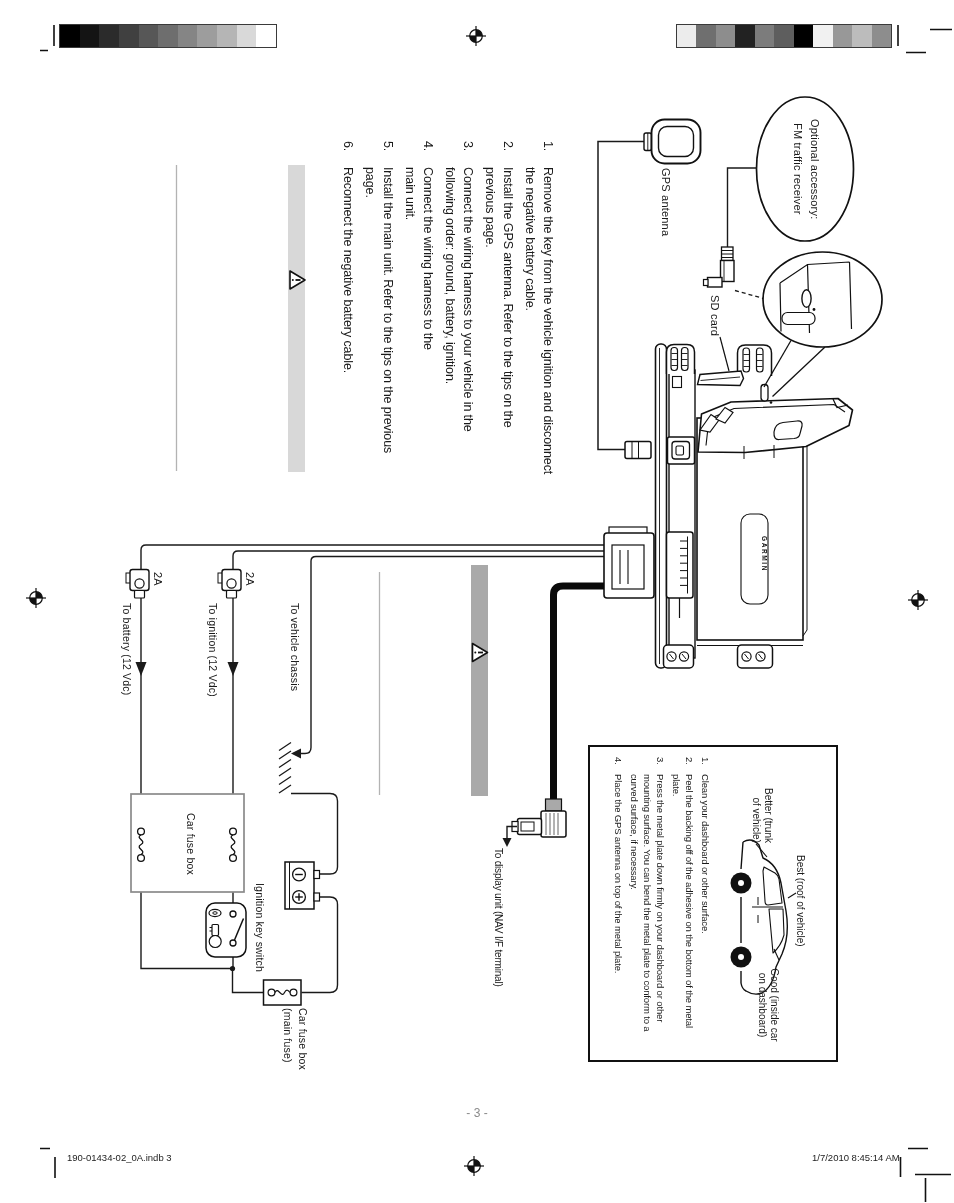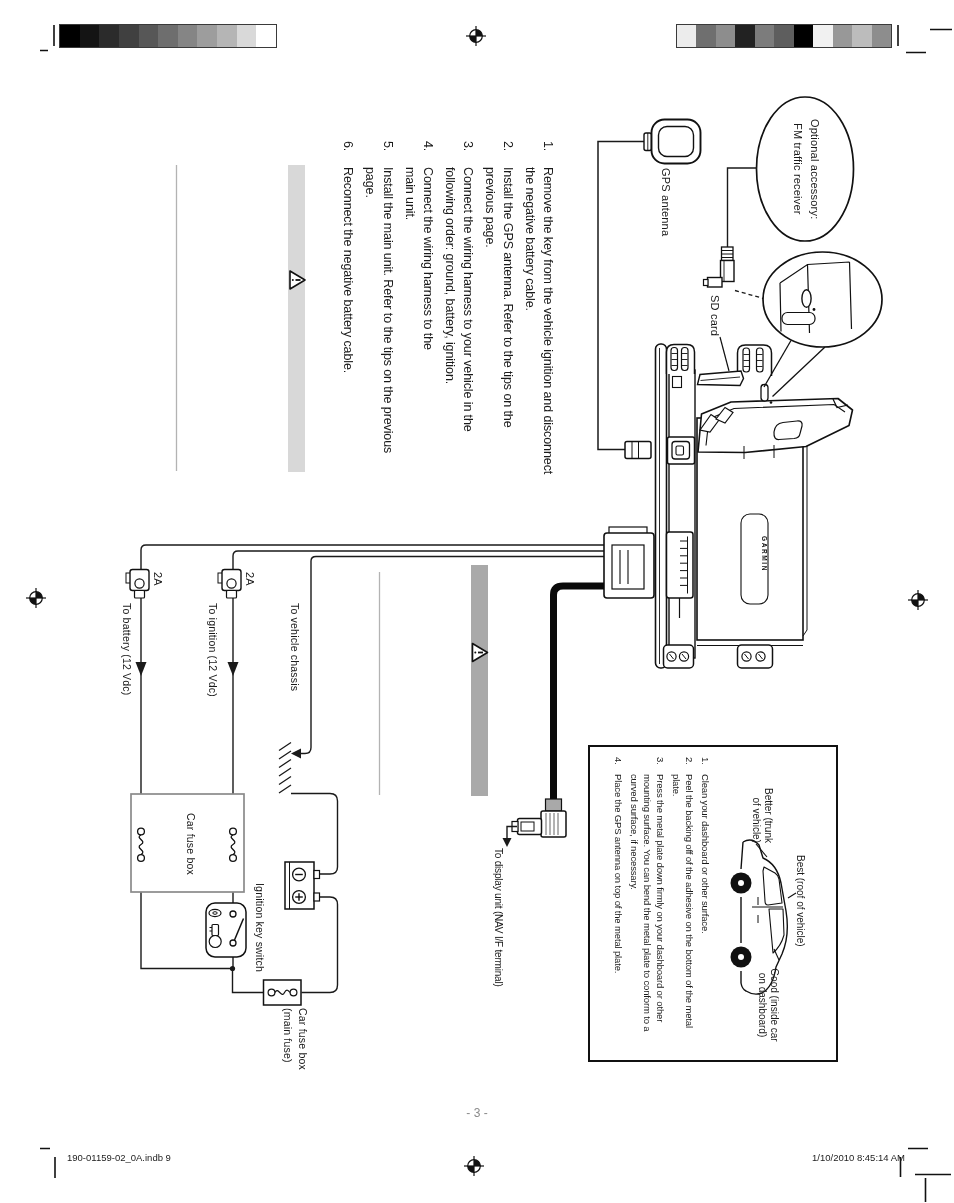--- a/index.html
+++ b/index.html
@@ -357,14 +357,14 @@
     <div class="titem"><span class="tnum">2.</span><span class="ttext">Peel the backing off of the adhesive on the bottom of the metal
 plate.</span></div>
     <div class="titem"><span class="tnum">3.</span><span class="ttext">Press the metal plate down firmly on your dashboard or other
 mounting surface. You can bend the metal plate to conform to a
 curved surface, if necessary.</span></div>
     <div class="titem"><span class="tnum">4.</span><span class="ttext">Place the GPS antenna on top of the metal plate.</span></div>
   </div>
 </div>
 
 <div id="pgnum">- 3 -</div>
-<div class="foot" style="left:67px;top:1152px;">190-01159-02_0A.indb   9</div>
-<div class="foot" style="left:812px;top:1152px;">1/10/2010   8:45:14 AM</div>
+<div class="foot" style="left:67px;top:1152px;">190-01434-02_0A.indb   3</div>
+<div class="foot" style="left:812px;top:1152px;">1/7/2010   8:45:14 AM</div>
 
 </body></html>

